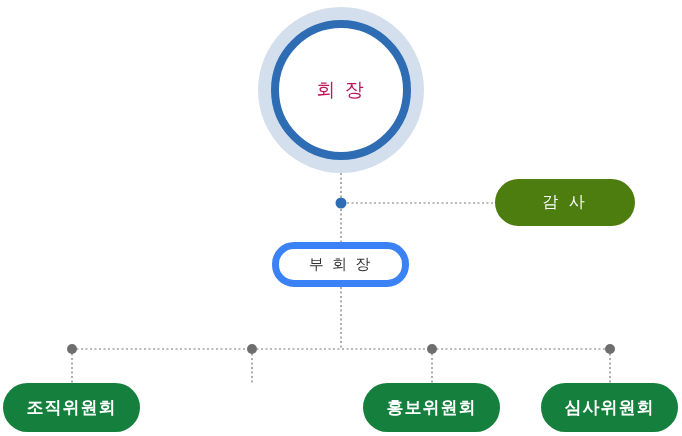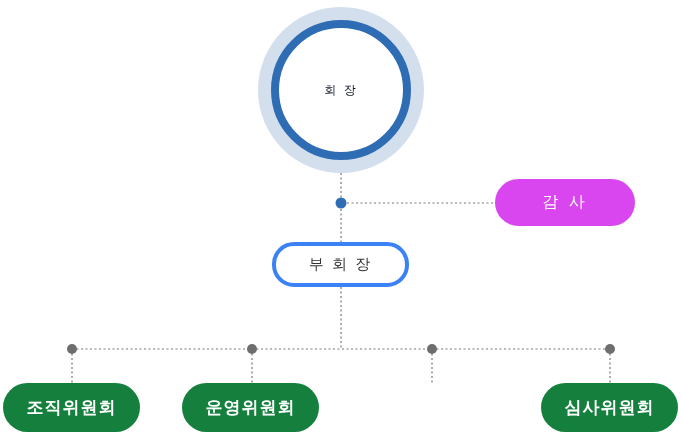--- a/index.html
+++ b/index.html
@@ -12,34 +12,34 @@
   .halo {
     left:258px; top:7px; width:166px; height:166px; border-radius:50%;
     background:#d4dfee;
   }
   .chairman-circle {
     left:271px; top:20px; width:140px; height:140px; border-radius:50%;
     background:#ffffff; border:8px solid #2e6db4; box-sizing:border-box;
     display:flex; align-items:center; justify-content:center;
   }
   .chairman-circle .label {
-    font-size:12px; color:#0f172a; letter-spacing:2px;
+    font-size:19px; color:#be185d; letter-spacing:2px;
   }
   
   svg.connectors { left:0; top:0; }
   
   .auditor {
     left:495px; top:179px; width:140px; height:47px; border-radius:24px;
-    background:#d946ef; color:#ffffff; display:flex; align-items:center;
+    background:#4d7c0f; color:#ffffff; display:flex; align-items:center;
     justify-content:center; font-size:16px; font-weight:500; letter-spacing:3px;
   }
   
   .vice {
     left:272px; top:242px; width:137px; height:45px; border-radius:22px;
-    background:#ffffff; border:4px solid #3b82f6; box-sizing:border-box;
+    background:#ffffff; border:7px solid #3b82f6; box-sizing:border-box;
     color:#333333; display:flex; align-items:center; justify-content:center;
     font-size:15px; letter-spacing:2px;
   }
   
   .committee {
     top:383px; width:137px; height:49px; border-radius:25px;
     background:#15803d; color:#ffffff; display:flex; align-items:center;
     justify-content:center; font-size:17px; font-weight:bold; letter-spacing:1px;
   }
   .committee.c0 { left:3px; }
@@ -77,20 +77,20 @@
     <span>감 사</span>
   </div>
 
   <div class="vice abs">
     <span>부 회 장</span>
   </div>
 
   <div class="committee abs c0">
     <span>조직위원회</span>
   </div>
-  <div class="committee abs c1">
-    <span>운영위원회</span>
+  <div class="committee abs c2">
+    <span>홍보위원회</span>
   </div>
   <div class="committee abs c3">
     <span>심사위원회</span>
   </div>
 
 </div>
 
 </body></html>

